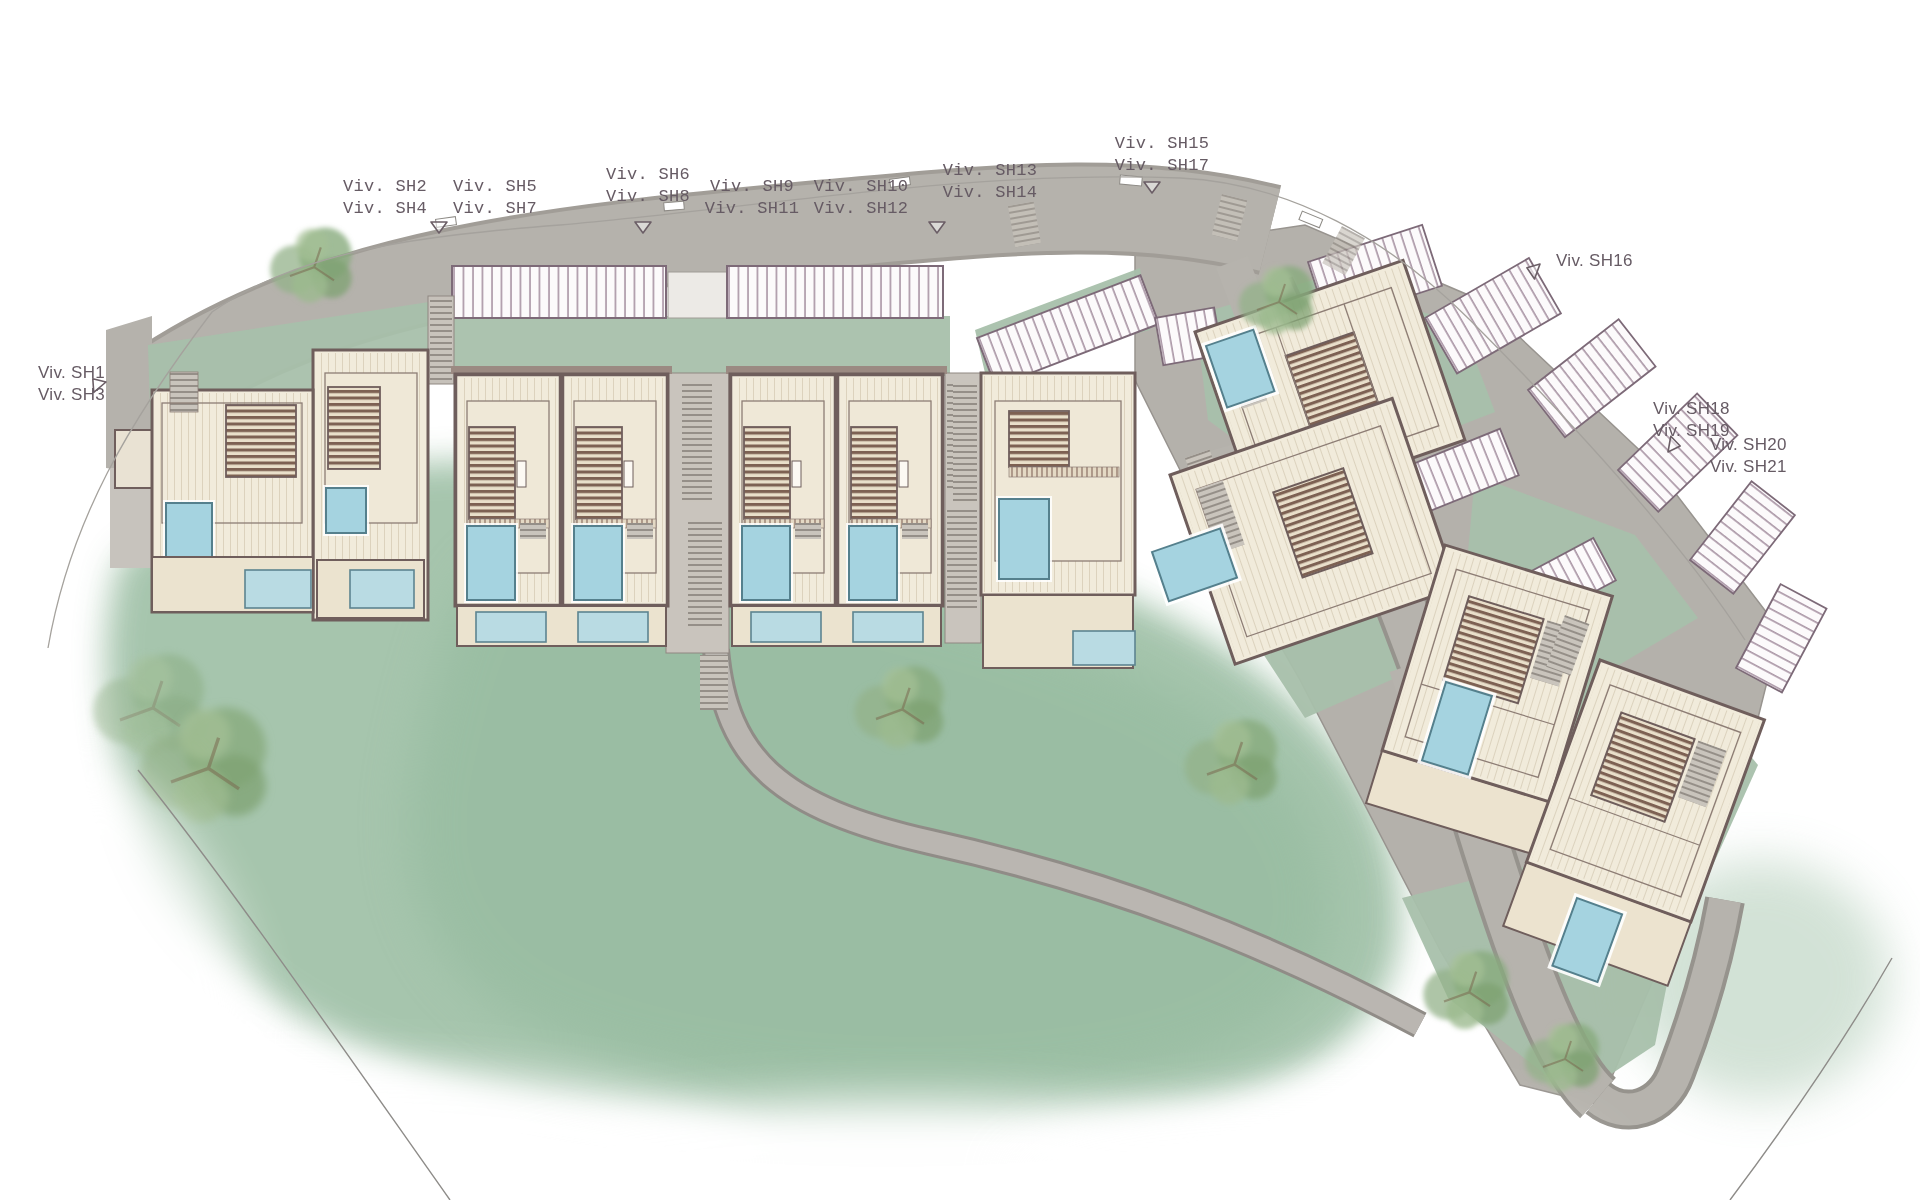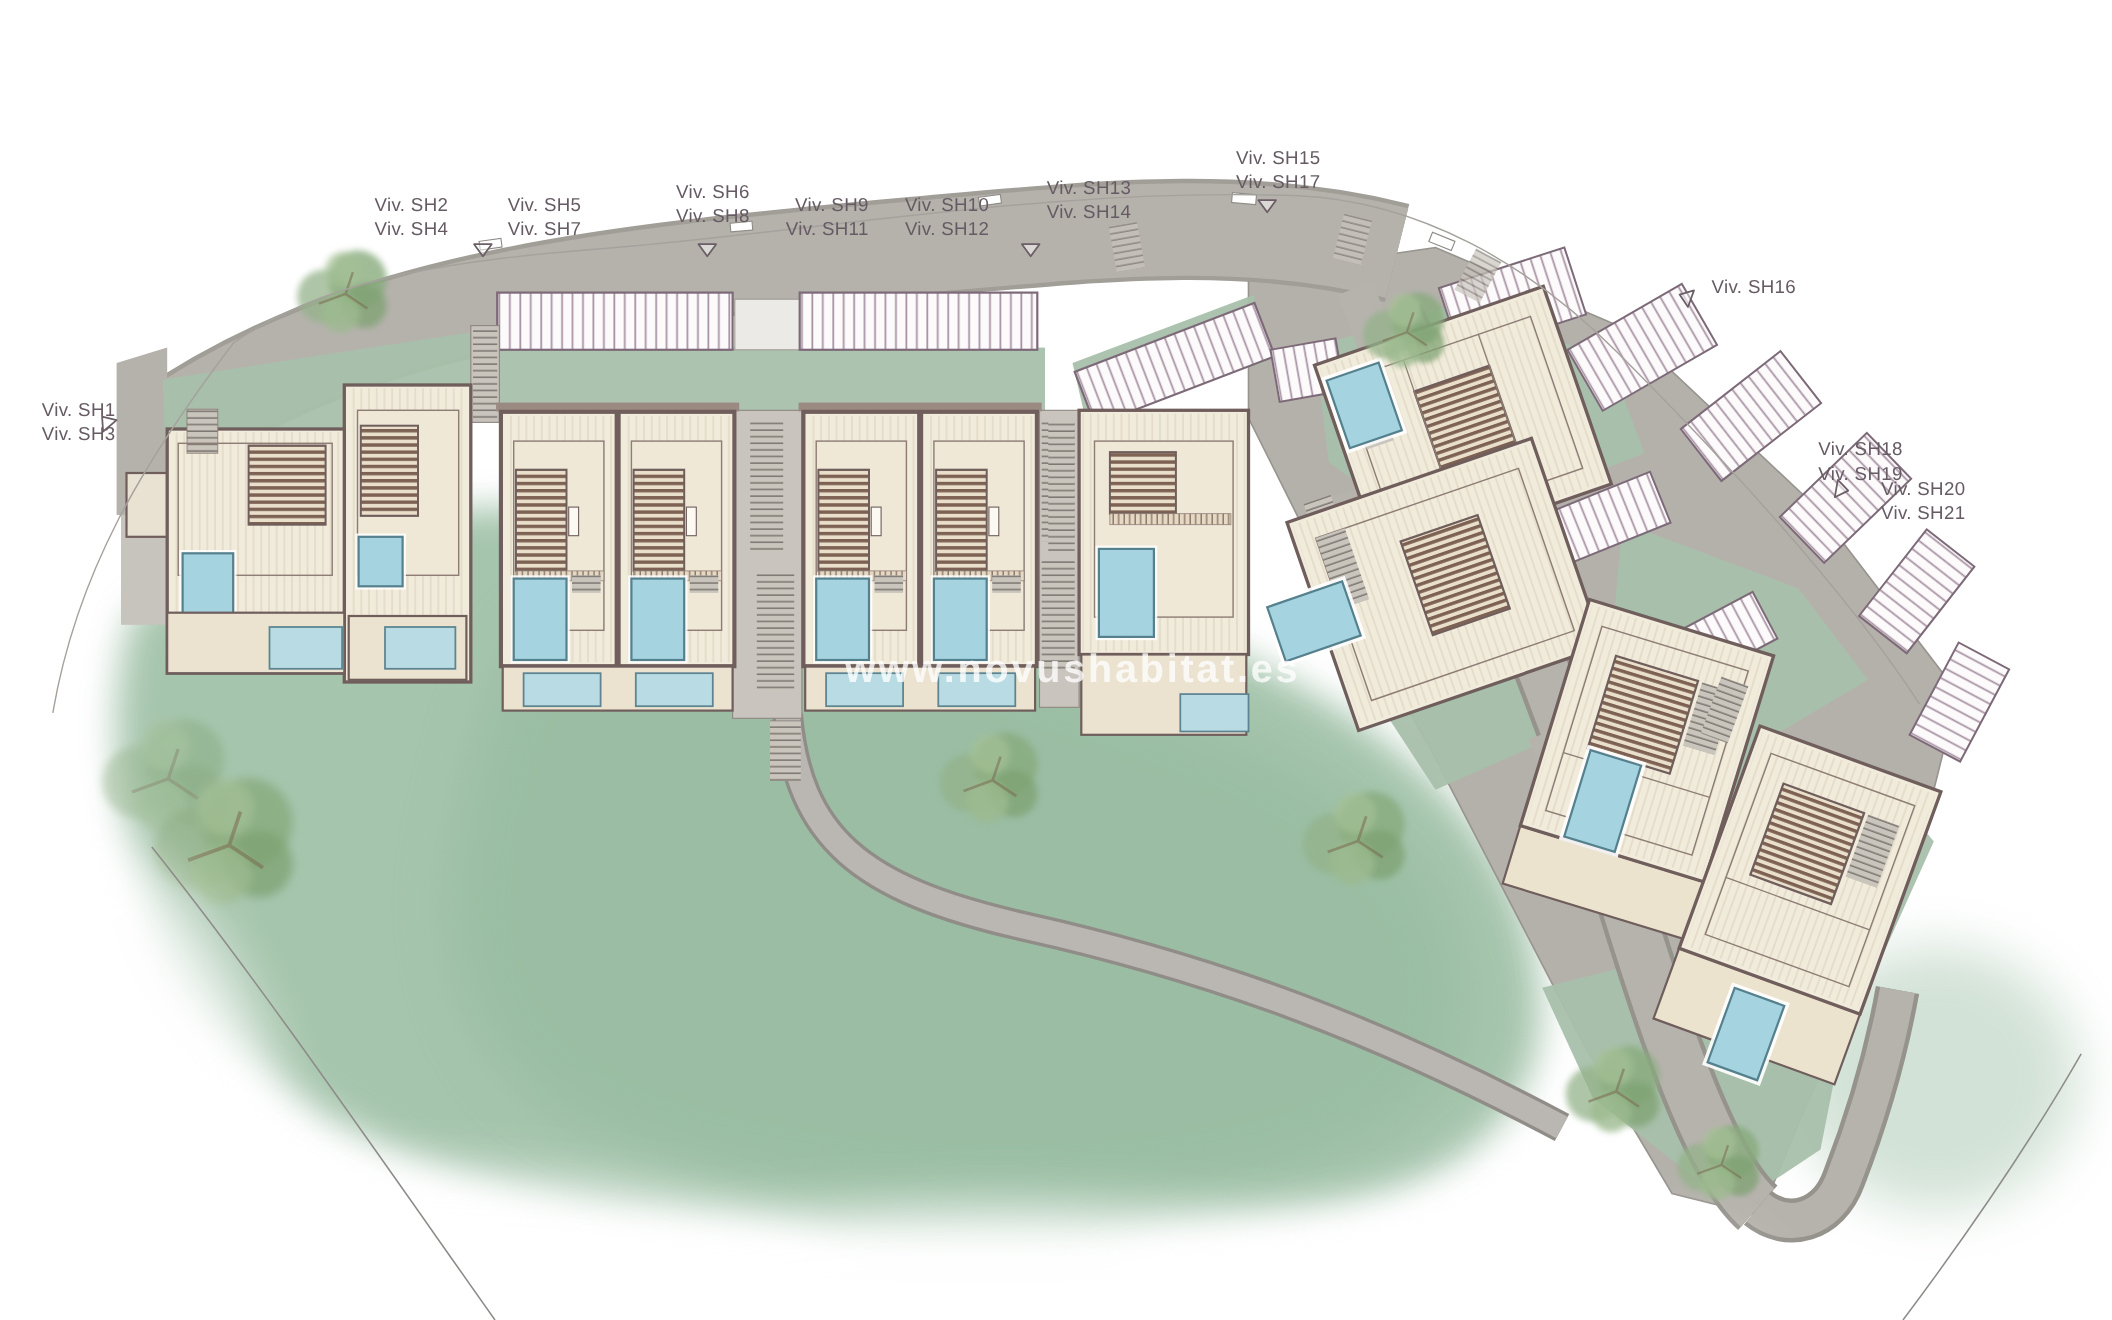--- a/index.html
+++ b/index.html
@@ -1,21 +1,21 @@
 <!DOCTYPE html>
 <html style="--lawn: #9dbfa5; --lawn_deep: #8fb79a; --garden: #a8c0ab; --road: #b5b2ac; --road_edge: #96938d; --building: #f1ebdb; --building_line: #6f5e5c; --courtyard: #efe8d7; --louver: #7d6153; --pergola_line: #a893a3; --pool: #a5d3e0; --pool_small: #b9dbe3; --pool_line: #55808d; --tree: #85a97c; --label: #665b64; --watermark: #ffffff; --boundary: #9a9894;"><head>
 <meta charset="utf-8">
 <style>
   html,body{margin:0;padding:0;background:#ffffff;}
   .stage{position:relative;width:1920px;height:1200px;background:#ffffff;overflow:hidden;
          font-family:"Liberation Sans",sans-serif;}
   .stage svg{position:absolute;left:0;top:0;}
   .plot-label{position:absolute;color:var(--label,#665b64);font-size:17px;font-weight:500;
               line-height:1.32;letter-spacing:.3px;white-space:nowrap;}
-  .plot-label.center{transform:translateX(-50%);text-align:right;}
+  .plot-label.center{transform:translateX(-50%);text-align:center;font-family:Liberation Mono, monospace;}
   .plot-label span{display:block;}
   .watermark{position:absolute;left:975px;top:608px;transform:translate(-50%,-50%);
              font-size:36px;font-weight:700;letter-spacing:2.5px;color:var(--watermark,#ffffff);
              opacity:.78;white-space:nowrap;}
 </style>
 </head>
 <body>
 
 <div class="stage">
 
@@ -327,21 +327,21 @@
     <use href="#tri" transform="translate(106,382) rotate(140)"></use>
     <use href="#tri" transform="translate(1540,264) rotate(110)"></use>
     <use href="#tri" transform="translate(1668,452) rotate(-80)"></use>
   </g>
 </svg>
 
   <div class="plot-label" style="left:38px;top:362px">
     <span>Viv. SH1</span>
     <span>Viv. SH3</span>
   </div>
-  <div class="plot-label center" style="left:374px;top:176px">
+  <div class="plot-label center" style="left:385px;top:176px">
     <span>Viv. SH2</span>
     <span>Viv. SH4</span>
   </div>
   <div class="plot-label center" style="left:495px;top:176px">
     <span>Viv. SH5</span>
     <span>Viv. SH7</span>
   </div>
   <div class="plot-label center" style="left:648px;top:164px">
     <span>Viv. SH6</span>
     <span>Viv. SH8</span>
@@ -367,14 +367,13 @@
   </div>
   <div class="plot-label" style="left:1653px;top:398px">
     <span>Viv. SH18</span>
     <span>Viv. SH19</span>
   </div>
   <div class="plot-label" style="left:1710px;top:434px">
     <span>Viv. SH20</span>
     <span>Viv. SH21</span>
   </div>
 
-  <div class="watermark">www.novushabitat.es</div>
 </div>
 
 </body></html>

